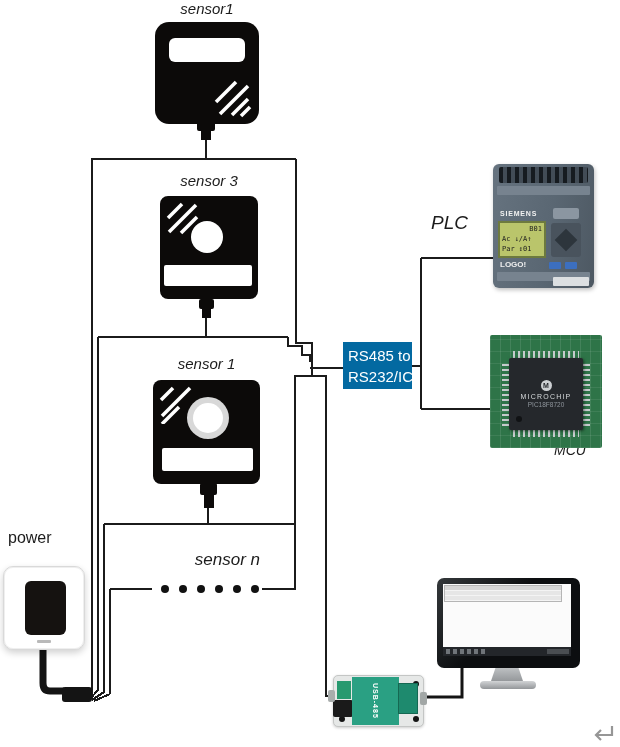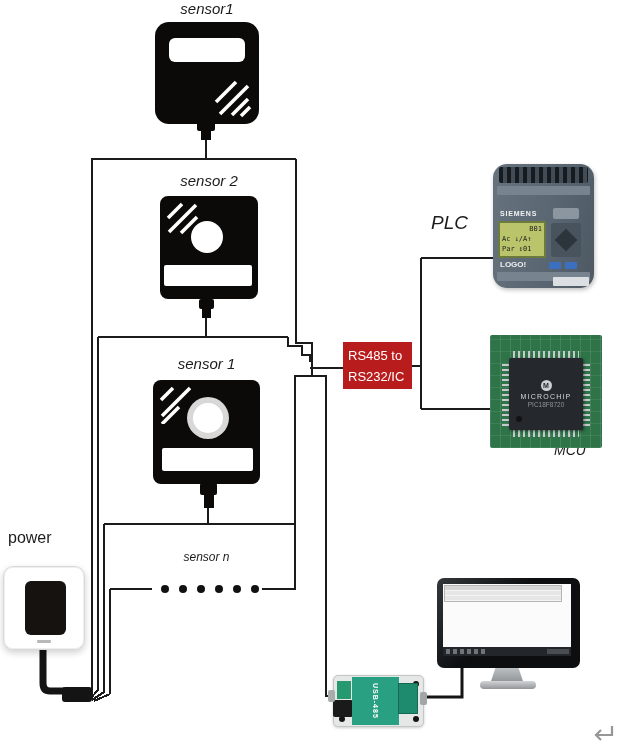--- a/index.html
+++ b/index.html
@@ -3,24 +3,24 @@
 <meta charset="utf-8">
 <style>
   html,body{margin:0;padding:0;background:#fff;}
   #canvas{position:relative;width:620px;height:747px;background:#fff;overflow:hidden;
           font-family:"Liberation Sans",sans-serif;color:#1c1c1c;}
   .lbl{position:absolute;color:#1c1c1c;font-size:15px;white-space:nowrap;}
   .lbl.ctr{text-align:center;font-style:italic;}
   
   .sensor{position:absolute;background:#0c0a09;}
   
-  #rs232box{position:absolute;left:343px;top:342px;width:69px;height:47px;background:#b91c1c;
-            color:#fff;font-size:13px;line-height:21px;padding:3px 0 0 5px;box-sizing:border-box;}
-  
-  #plc{position:absolute;left:493px;top:164px;width:101px;height:124px;border-radius:14px;
+  #rs232box{position:absolute;left:343px;top:342px;width:69px;height:47px;background:#0369a1;
+            color:#fff;font-size:15px;line-height:21px;padding:3px 0 0 5px;box-sizing:border-box;}
+  
+  #plc{position:absolute;left:493px;top:164px;width:101px;height:124px;border-radius:6px;
        background:linear-gradient(100deg,#66737f 0%,#5a6773 55%,#4d5862 100%);box-shadow:1px 2px 4px rgba(0,0,0,.25);}
   #plc .terms{position:absolute;left:6px;top:3px;width:89px;height:16px;border-radius:2px;
        background:repeating-linear-gradient(90deg,#161b20 0 4px,#424c56 4px 8px);}
   #plc .strip{position:absolute;left:4px;width:93px;height:9px;background:#77838f;border-radius:1px;}
   #plc .brand{position:absolute;left:7px;top:46px;font-size:7px;font-weight:bold;color:#f2f2f2;letter-spacing:.8px;}
   #plc .lcd{position:absolute;left:5px;top:57px;width:48px;height:37px;background:#bac56b;
        border:2px solid #6d7a3e;box-sizing:border-box;font-family:"DejaVu Sans Mono",monospace;
        font-size:7px;line-height:10px;color:#1d1d1d;padding:1px 2px;}
   #plc .lcd .r1{text-align:right;}
   #plc .graybtn{position:absolute;left:60px;top:44px;width:26px;height:11px;background:#8b96a1;border-radius:2px;}
@@ -118,23 +118,23 @@
       <circle cx="165" cy="589" r="4"></circle>
         <circle cx="183" cy="589" r="4"></circle>
         <circle cx="201" cy="589" r="4"></circle>
       <circle cx="219" cy="589" r="4"></circle>
         <circle cx="237" cy="589" r="4"></circle>
         <circle cx="255" cy="589" r="4"></circle>
     </g>
   </svg>
 
   <div class="lbl ctr" style="left:155px;top:0;width:104px;">sensor1</div>
-  <div class="lbl ctr" style="left:160px;top:172px;width:98px;">sensor 2</div>
+  <div class="lbl ctr" style="left:160px;top:172px;width:98px;">sensor 3</div>
   <div class="lbl ctr" style="left:153px;top:355px;width:107px;">sensor 1</div>
-  <div class="lbl ctr" style="left:153px;top:550px;width:107px;font-size:12px;">sensor n</div>
+  <div class="lbl ctr" style="left:153px;top:550px;width:107px;font-size:17px;text-align:right;">sensor n</div>
   <div class="lbl" style="left:8px;top:529px;font-size:16px;">power</div>
   <div class="lbl" style="left:431px;top:212px;font-size:19px;font-style:italic;">PLC</div>
   <div class="lbl ctr" style="left:514px;top:442px;width:112px;font-size:14px;">MCU</div>
 
   <div id="rs232box">
     <div>RS485 to</div>
     <div>RS232/IC</div>
   </div>
 
   <div class="sensor" style="left:155px;top:22px;width:104px;height:102px;border-radius:14px;">

